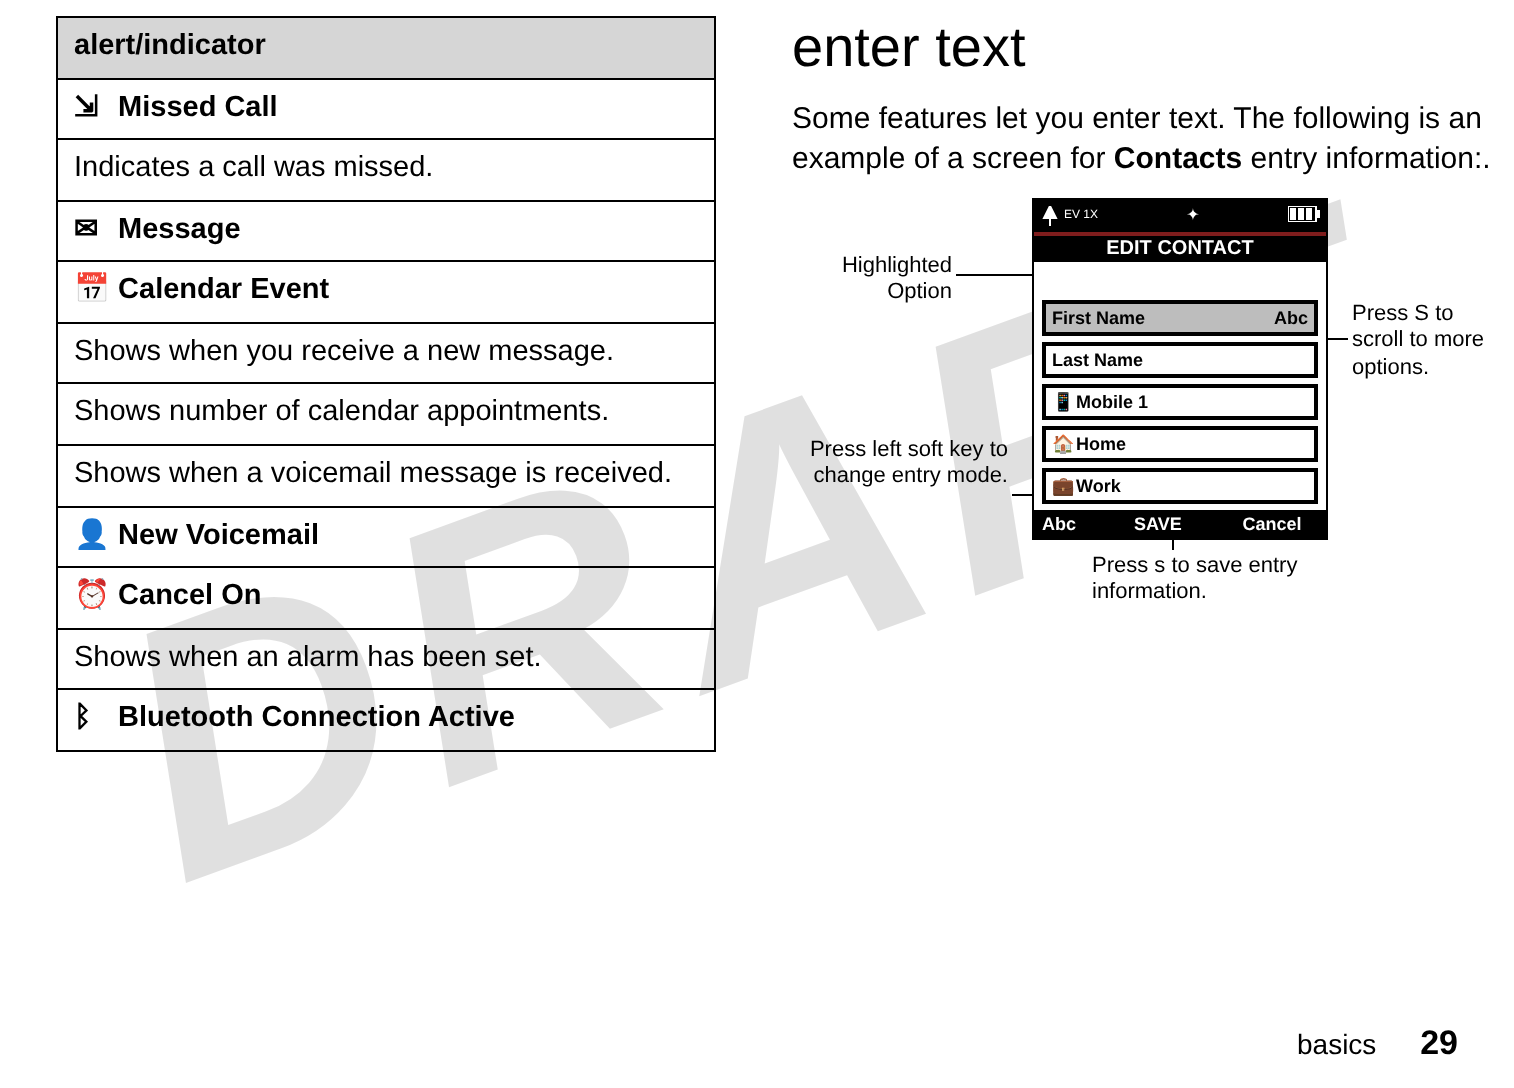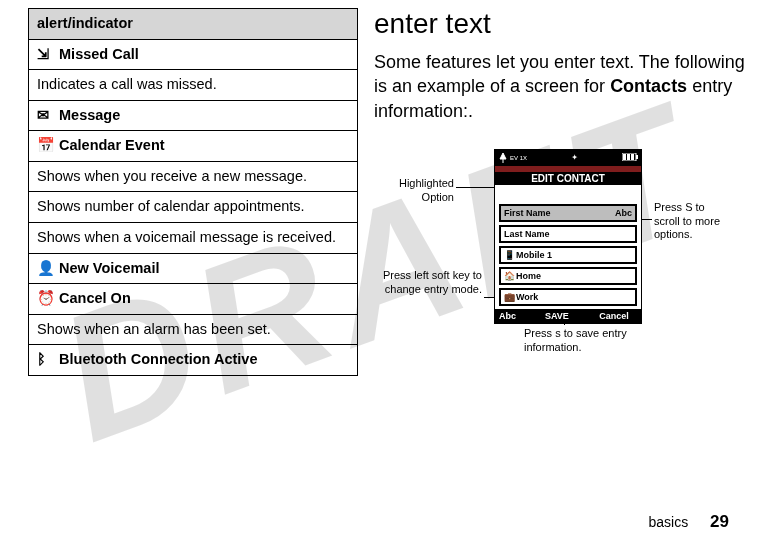--- a/index.html
+++ b/index.html
@@ -23,21 +23,21 @@
     pointer-events: none;
     z-index: 0;
     white-space: nowrap;
     font-style: italic;
   }
   .page {
     position: relative;
     z-index: 1;
     display: flex;
     padding: 8px 4px 0 28px;
-    gap: 16px;
+    gap: 38px;
   }
   .col-left { width: 330px; }
   .col-right { flex: 1; }
 
   
   table.alerts {
     width: 100%;
     border-collapse: collapse;
     font-size: 14.5px;
   }
@@ -56,23 +56,23 @@
   .row-title .ico { display: inline-block; width: 18px; }
   .narrow { font-family: Arial, sans-serif; font-stretch: condensed; }
 
   
   h1.section {
     font-size: 28px;
     font-weight: normal;
     margin-bottom: 10px;
   }
   .intro {
-    font-size: 18px;
+    font-size: 15px;
     line-height: 1.35;
-    margin-bottom: 26px;
+    margin-bottom: 8px;
   }
   .intro .cond { font-family: Arial, sans-serif; font-weight: bold; font-stretch: condensed; }
 
   
   .phone-area {
     position: relative;
     width: 340px;
     height: 290px;
   }
   .phone {
@@ -96,21 +96,21 @@
   .statusbar .sig { display:flex; align-items:center; gap:2px; }
   .titlebar {
     background: #000;
     color: #fff;
     text-align: center;
     font-size: 10px;
     font-weight: bold;
     padding: 1px 0;
     font-family: Arial, sans-serif;
     font-stretch: condensed;
-    border-top:6px solid #7f1d1d;
+    border-top:2px solid #7f1d1d;
   }
   .fields {
     padding: 3px 4px 0 4px;
     background: #fff;
     margin-top: 16px;
   }
   .field {
     border: 2px solid #000;
     margin-bottom: 3px;
     height: 18px;

